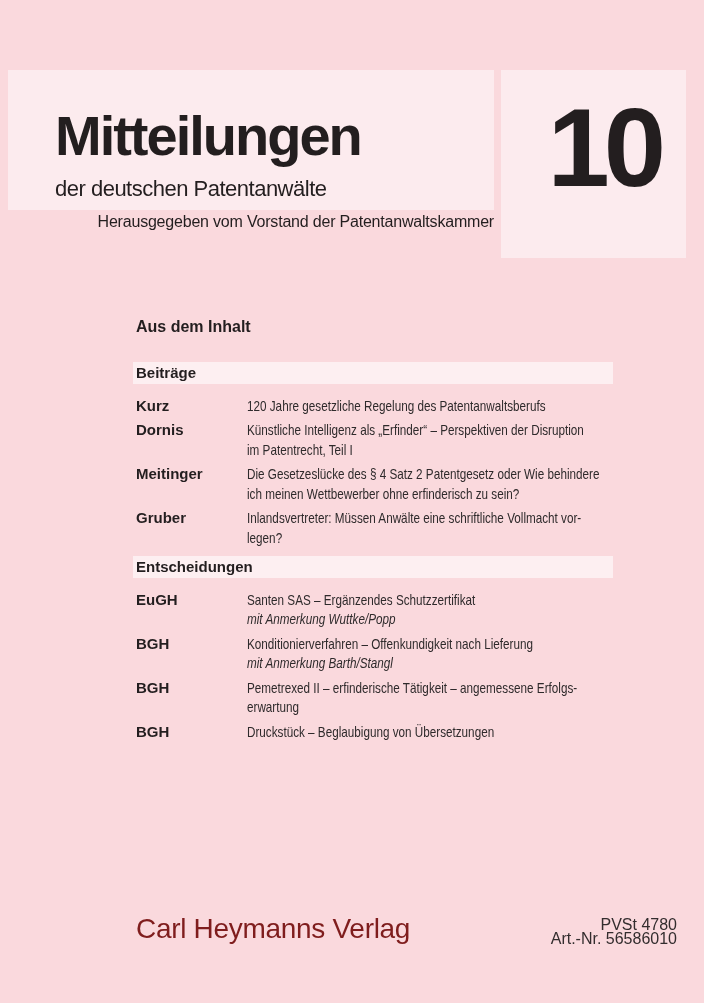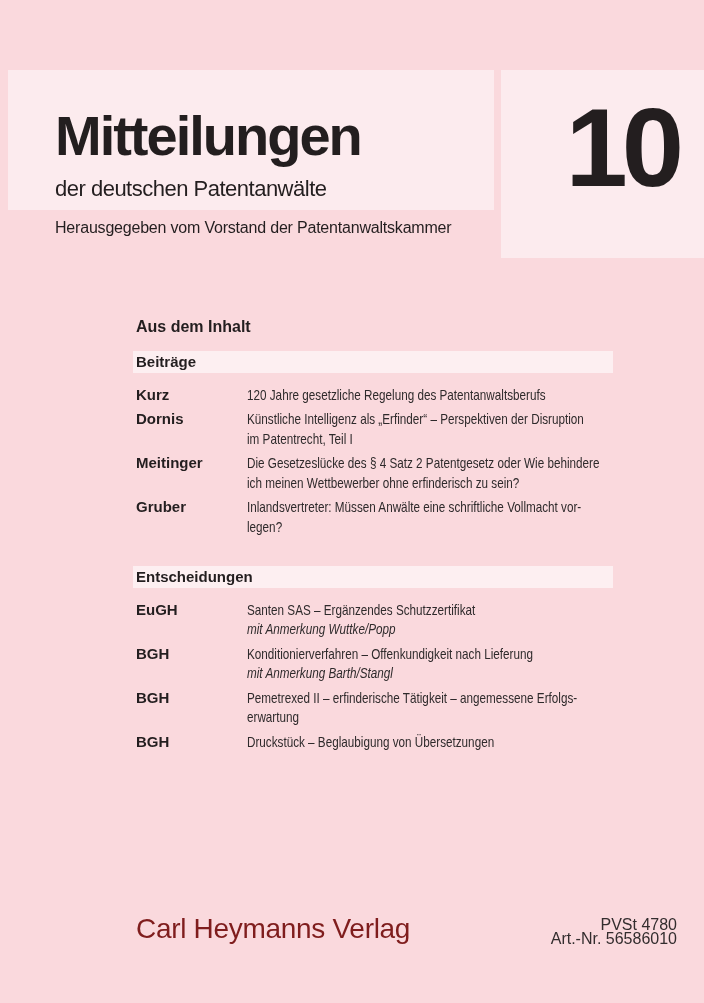--- a/index.html
+++ b/index.html
@@ -24,44 +24,45 @@
   }
   .journal-title{
     margin:0;font-size:56px;line-height:60px;font-weight:700;
     letter-spacing:-2px;color:var(--heading-text);
   }
   .journal-subtitle{
     font-size:22px;line-height:38px;margin-top:4px;font-weight:400;
     letter-spacing:-0.5px;
   }
   .publisher-line{
-    font-size:16px;line-height:24px;margin-top:8px;font-weight:400;
+    font-size:16px;line-height:24px;margin-top:2px;font-weight:400;
     letter-spacing:-0.2px;
+    text-align:right;
   }
   .masthead-right{
-    position:absolute;left:501px;top:70px;width:203px;height:188px;
+    position:absolute;left:501px;top:70px;width:185px;height:188px;
     background:var(--panel-background);box-sizing:border-box;
     padding:32px 26px 0 0;text-align:right;color:var(--heading-text);
   }
   .issue-number{
     font-size:112px;line-height:92px;font-weight:700;letter-spacing:-6px;
   }
   .issue-meta{
     margin-top:20px;font-size:13.5px;line-height:18px;letter-spacing:-0.2px;
     white-space:nowrap;
   }
   .issue-meta .volume{margin-right:13px;}
 
   
   .toc{position:absolute;left:133px;top:316px;width:480px;}
   .toc-heading{
-    margin:0 0 13px 0;padding-left:3px;font-size:16px;line-height:22px;
+    margin:0 0 24px 0;padding-left:3px;font-size:16px;line-height:22px;
     font-weight:700;color:var(--heading-text);
   }
-  .toc-section + .toc-section{margin-top:30px;}
+  .toc-section + .toc-section{margin-top:9px;}
   .toc-band{
     background:var(--band-background);padding:1px 0 1px 3px;
     font-size:15px;line-height:19.5px;font-weight:700;color:var(--heading-text);
   }
   .toc-entries{margin-top:12px;}
   .entry{display:flex;margin-bottom:5px;font-size:15px;line-height:19.5px;}
   .entry-label{
     flex:0 0 114px;width:114px;box-sizing:border-box;padding-left:3px;
     font-weight:700;color:var(--heading-text);
   }

